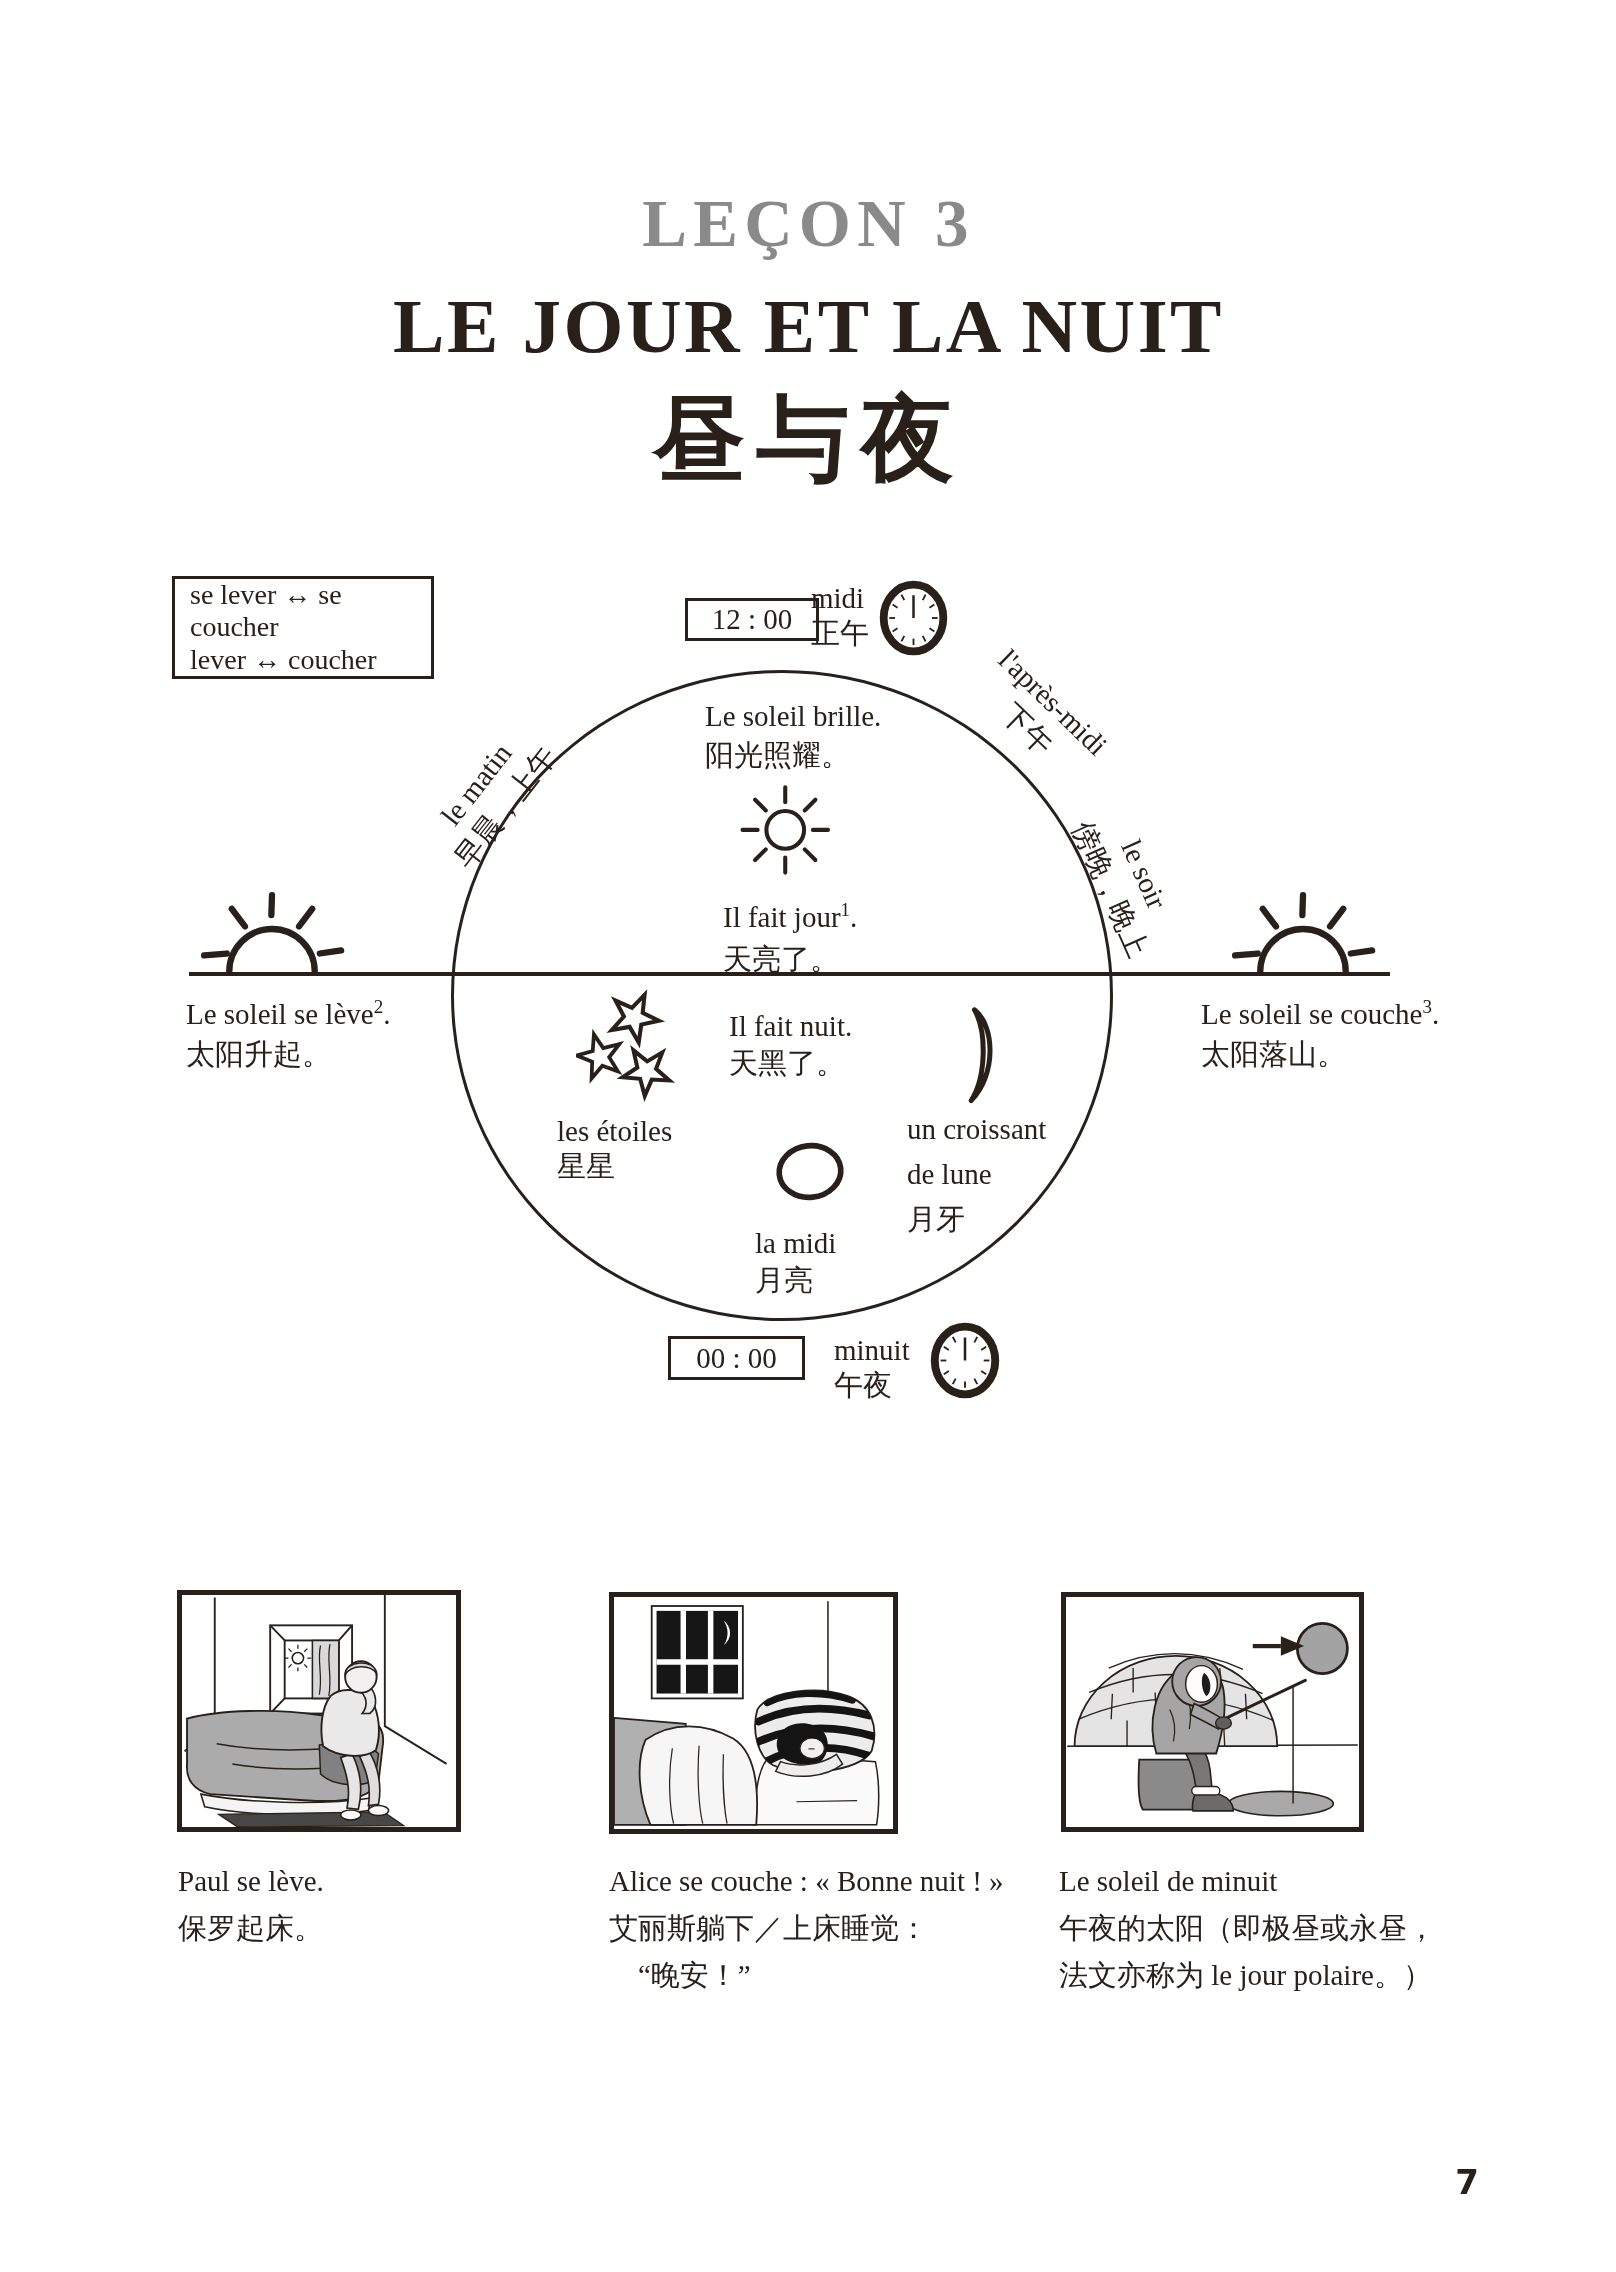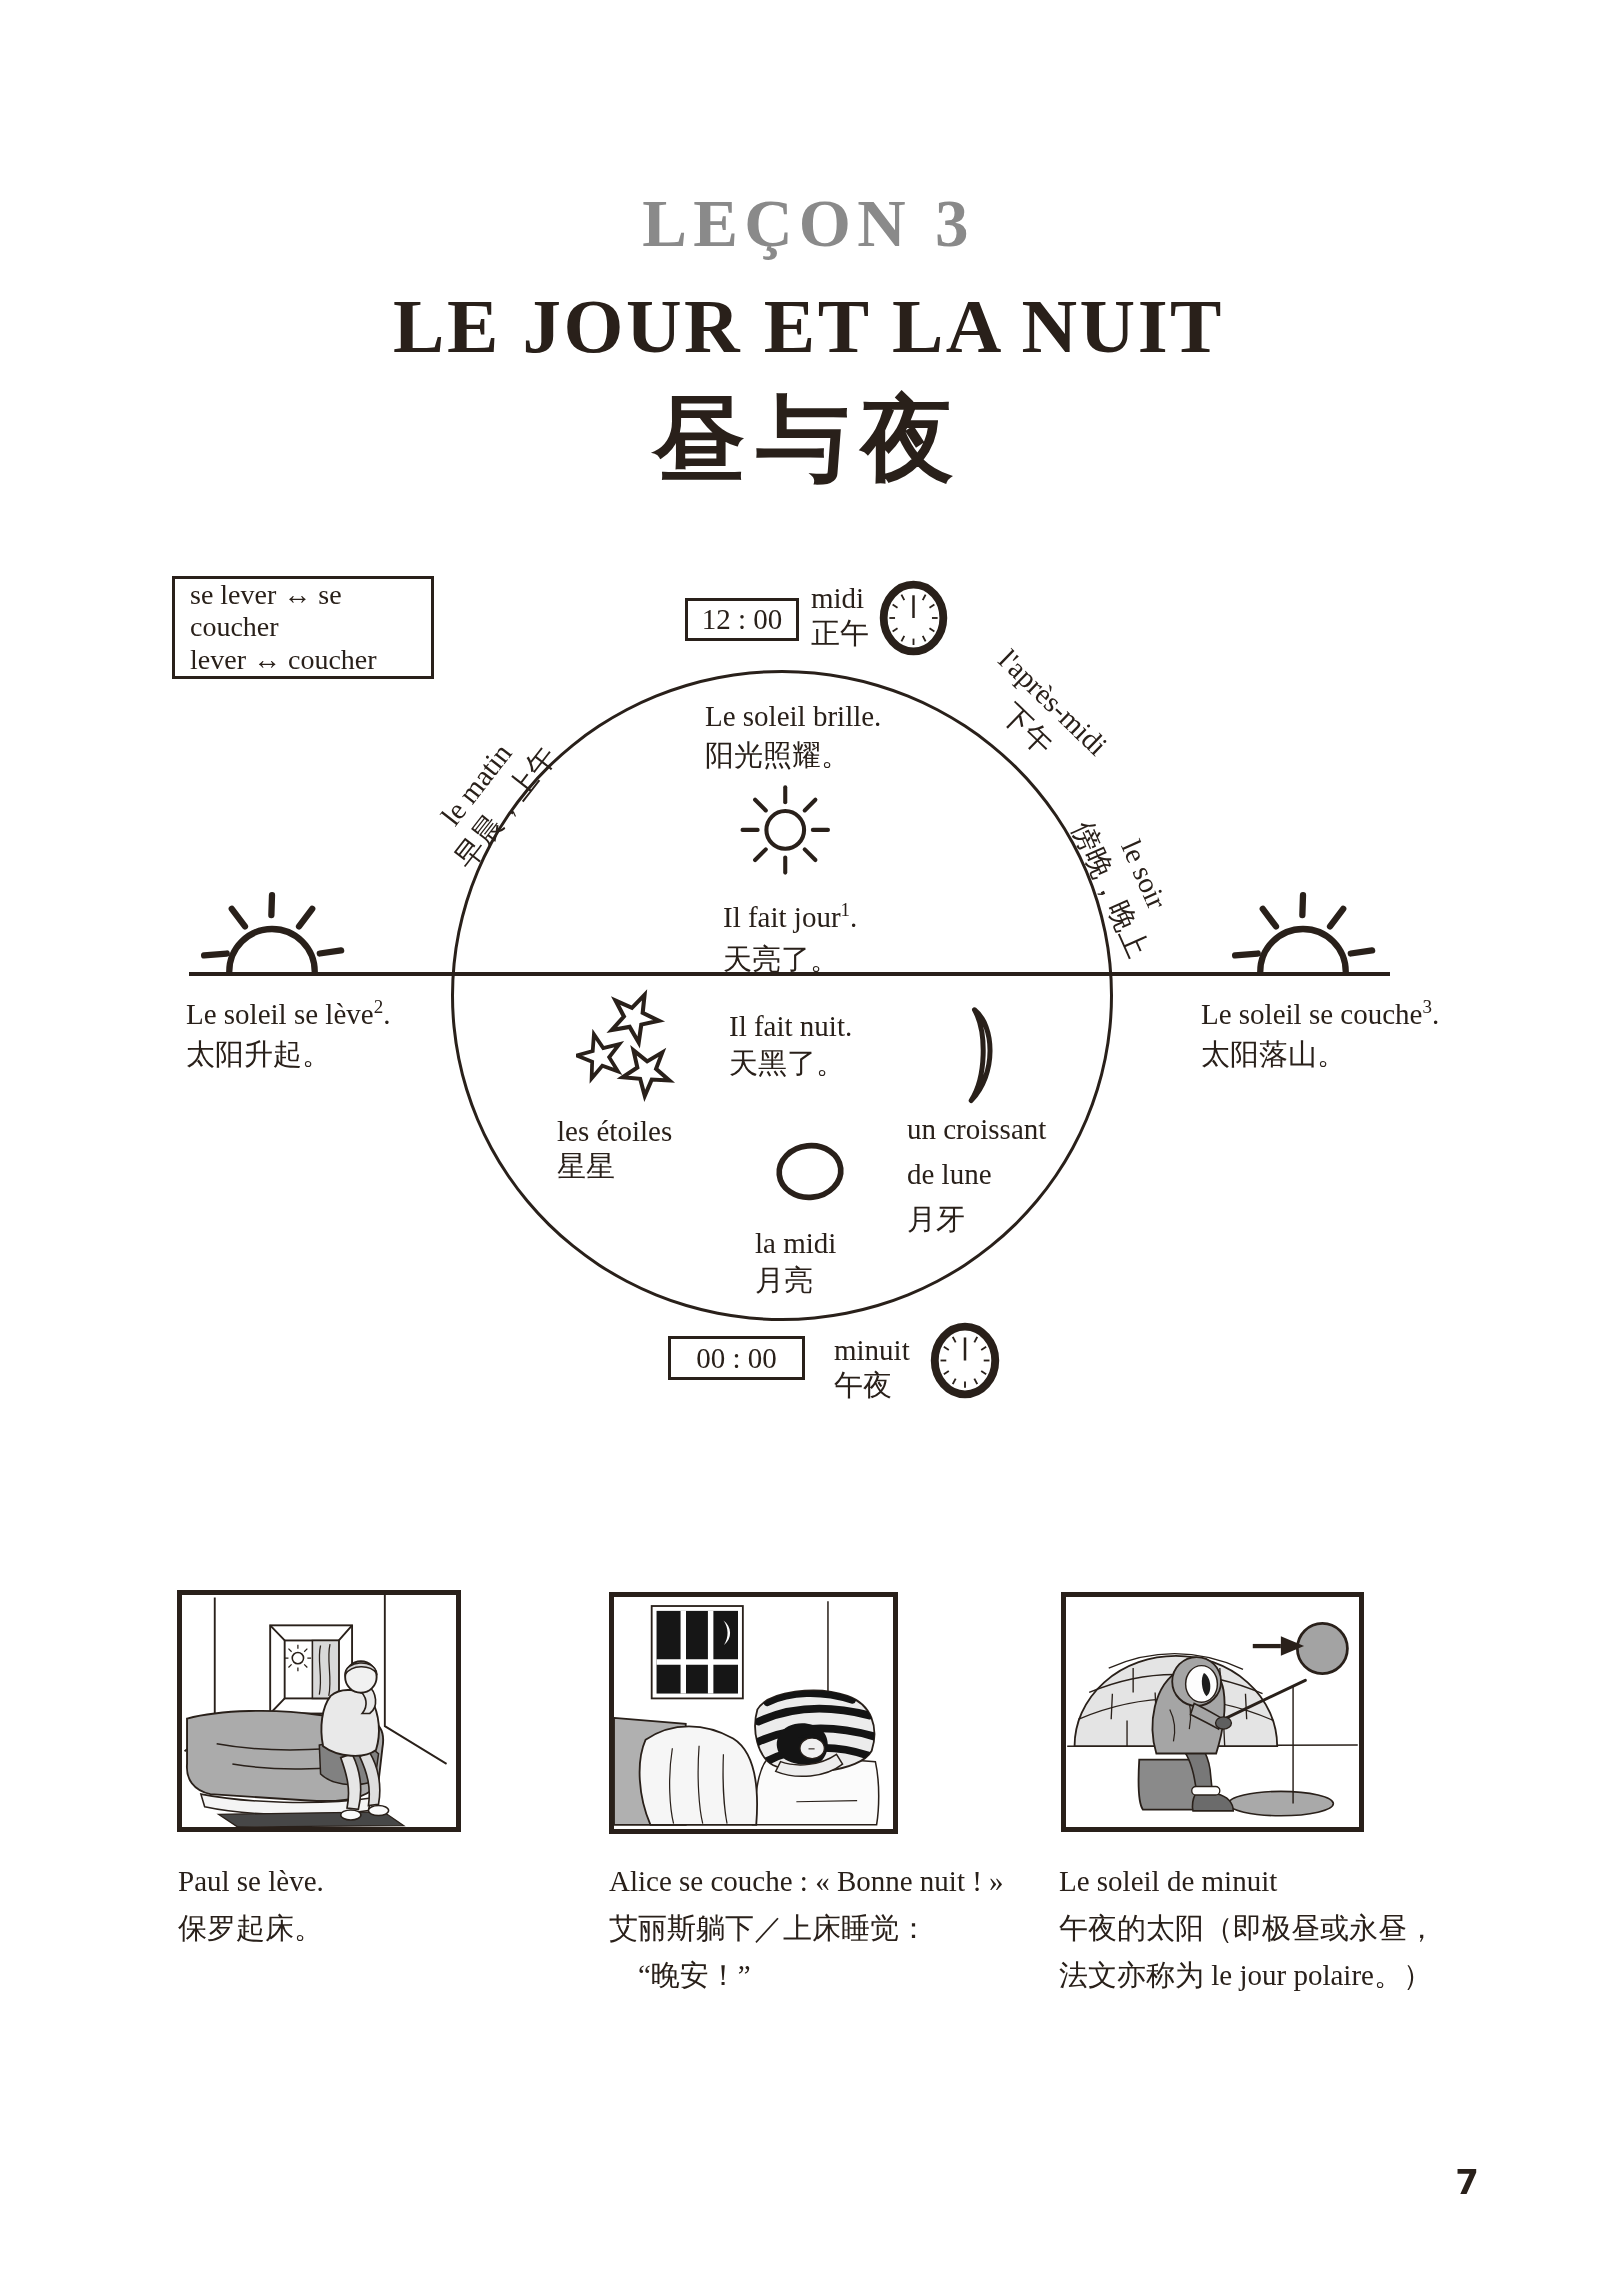--- a/index.html
+++ b/index.html
@@ -52,21 +52,21 @@
   <div class="abs centered zh-title">昼与夜</div>
 
   <div class="abs vocab-box">
     <div>se lever ↔ se coucher</div>
     <div>lever ↔ coucher</div>
   </div>
 
   <div class="abs big-circle"></div>
   <div class="abs horizon-line"></div>
 
-  <div class="abs time-box" style="left:685px;top:598px;width:114px;height:43px;">12 : 00</div>
+  <div class="abs time-box" style="left:685px;top:598px;width:134px;height:43px;">12 : 00</div>
   <div class="abs label" style="left:811px;top:581px;line-height:35px;">
     <div>midi</div>
     <div>正午</div>
   </div>
   <div class="abs" style="left:878px;top:580px;width:71px;height:76px;">
     <svg viewBox="0 0 100 106" width="71" height="76">
       <ellipse cx="50" cy="53" rx="42" ry="47" fill="#fff" stroke="currentColor" stroke-width="11"></ellipse>
       <line x1="50" y1="53" x2="50" y2="21" stroke="currentColor" stroke-width="3.5"></line>
       <g stroke="currentColor" stroke-width="2.6">
         <line x1="63" y1="27.9" x2="67" y2="20.1"></line>

